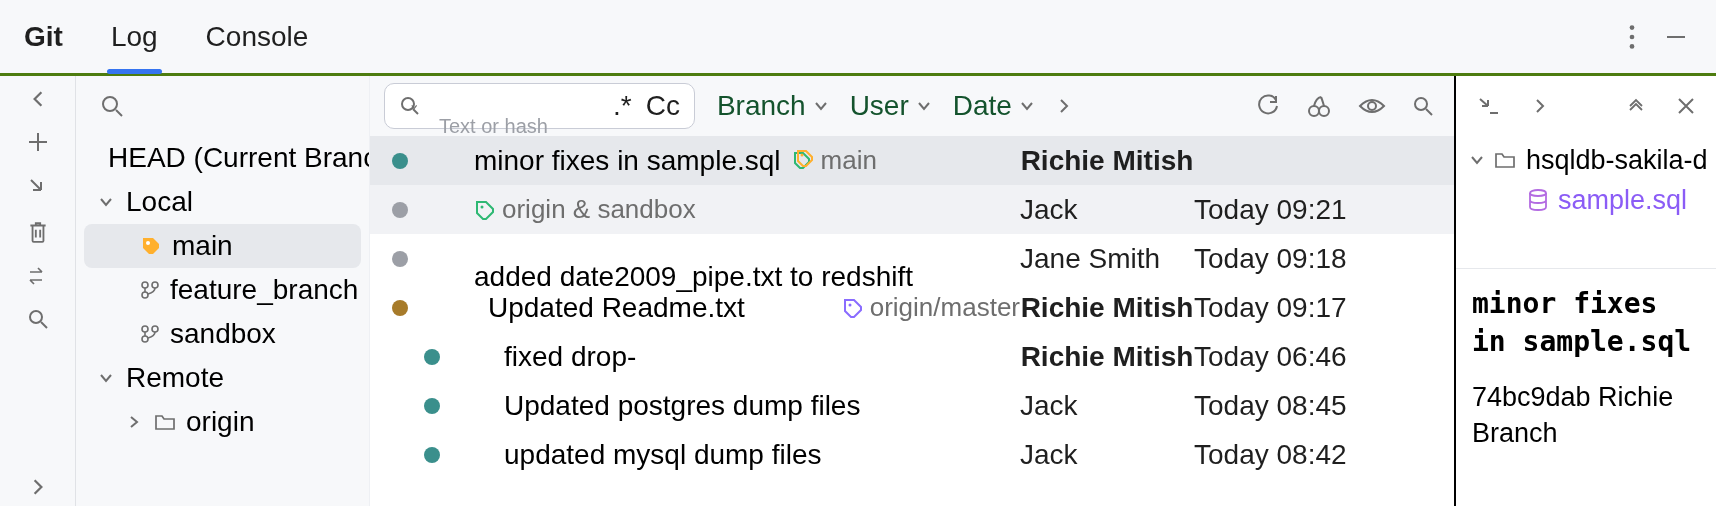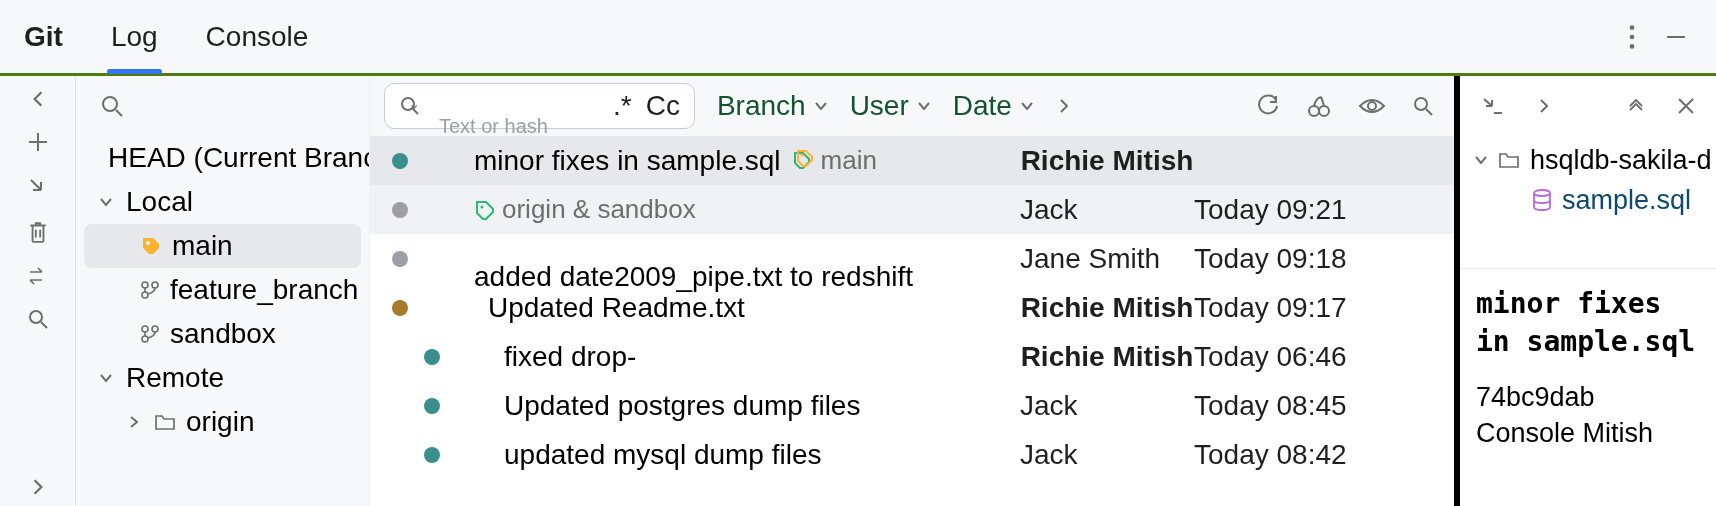--- a/index.html
+++ b/index.html
@@ -50,26 +50,26 @@
   .msg-text { overflow: hidden; text-overflow: ellipsis; }
   .tag-chip { display: inline-flex; align-items: center; gap: 6px; color: #6e6e6e; font-size: 26px; }
   .author { color: #1f1f1f; overflow: hidden; }
   .author.bold { font-weight: 650; text-align: center; }
   .date { color: #1f1f1f; }
 
   .graph { position: absolute; left: 0; top: 0; width: 104px; height: 49px; pointer-events: none; }
   .dot { position: absolute; width: 16px; height: 16px; border-radius: 50%; top: 17px; }
 
   
-  .details { width: 262px; border-left: 6px solid #000000; display: flex; flex-direction: column; background: #fff; overflow: hidden; }
+  .details { width: 262px; border-left: 2px solid #000000; display: flex; flex-direction: column; background: #fff; overflow: hidden; }
   .details-toolbar { height: 60px; display: flex; align-items: center; gap: 30px; padding: 0 20px; color: #6e6e6e; justify-content: space-between; }
   .details-tree { padding: 4px 0 0 14px; font-size: 27px; }
   .tree-row { display: flex; align-items: center; gap: 10px; height: 40px; white-space: nowrap; overflow: hidden; }
   .tree-row.indent { padding-left: 58px; }
-  .file-link { color: #0c4a6e; }
+  .file-link { color: #8b5cf6; }
   .dbicon { color: #b36ae2; }
   .details-divider { height: 1px; background: #e6e8ec; margin: 12px 0 16px; }
   .commit-title { font-family: ui-monospace, SFMono-Regular, Menlo, monospace; font-weight: 600; font-size: 28px; padding: 0 16px; line-height: 1.35; }
   .commit-meta { padding: 18px 16px 0; font-size: 27px; line-height: 1.35; }
 
   svg { display: block; }
 </style>
 </head>
 <body>
 
@@ -330,20 +330,27 @@
             </div>
             <div class="author">Jane Smith</div>
             <div class="date">Today 09:18</div>
           </div>
           <div class="commit-row">
             <div class="graph">
               <div class="dot" style="background: rgb(167, 123, 42); left: 22px;"></div>
             </div>
             <div class="msg-cell" style="padding-left: 14px; justify-content: space-between;">
               <span class="msg-text">Updated Readme.txt</span>
+              <span class="tag-chip">
+                <svg width="22" height="22" viewBox="0 0 22 22">
+                  <path d="M3 3 H12 L19 10 V13 L12 20 H9 L3 14 Z" fill="none" stroke="#8a6cff" stroke-width="2"></path>
+                  <circle cx="8" cy="8" r="1.5" fill="#8a6cff"></circle>
+                </svg>
+                <span>origin/master</span>
+              </span>
             </div>
             <div class="author bold">Richie Mitish</div>
             <div class="date">Today 09:17</div>
           </div>
           <div class="commit-row">
             <div class="graph">
               <div class="dot" style="background: rgb(58, 143, 140); left: 54px;"></div>
             </div>
             <div class="msg-cell" style="padding-left: 30px;">
               <span class="msg-text">fixed drop-</span>
@@ -418,17 +425,17 @@
                 <ellipse cx="10" cy="4" rx="8" ry="3" fill="none" stroke="#b36ae2" stroke-width="1.8"></ellipse>
                 <path d="M2 4 V18 Q2 21 10 21 Q18 21 18 18 V4 M2 11 Q2 14 10 14 Q18 14 18 11" fill="none" stroke="#b36ae2" stroke-width="1.8"></path>
               </svg>
             </span>
           <span class="file-link">sample.sql</span>
         </div>
       </div>
       <div style="flex:0 0 36px"></div>
       <div class="details-divider"></div>
       <div class="commit-title">minor fixes in sample.sql</div>
-      <div class="commit-meta">74bc9dab Console Mitish</div>
+      <div class="commit-meta">74bc9dab Richie Branch</div>
     </div>
 
   </div>
 </div>
 
 </body></html>

